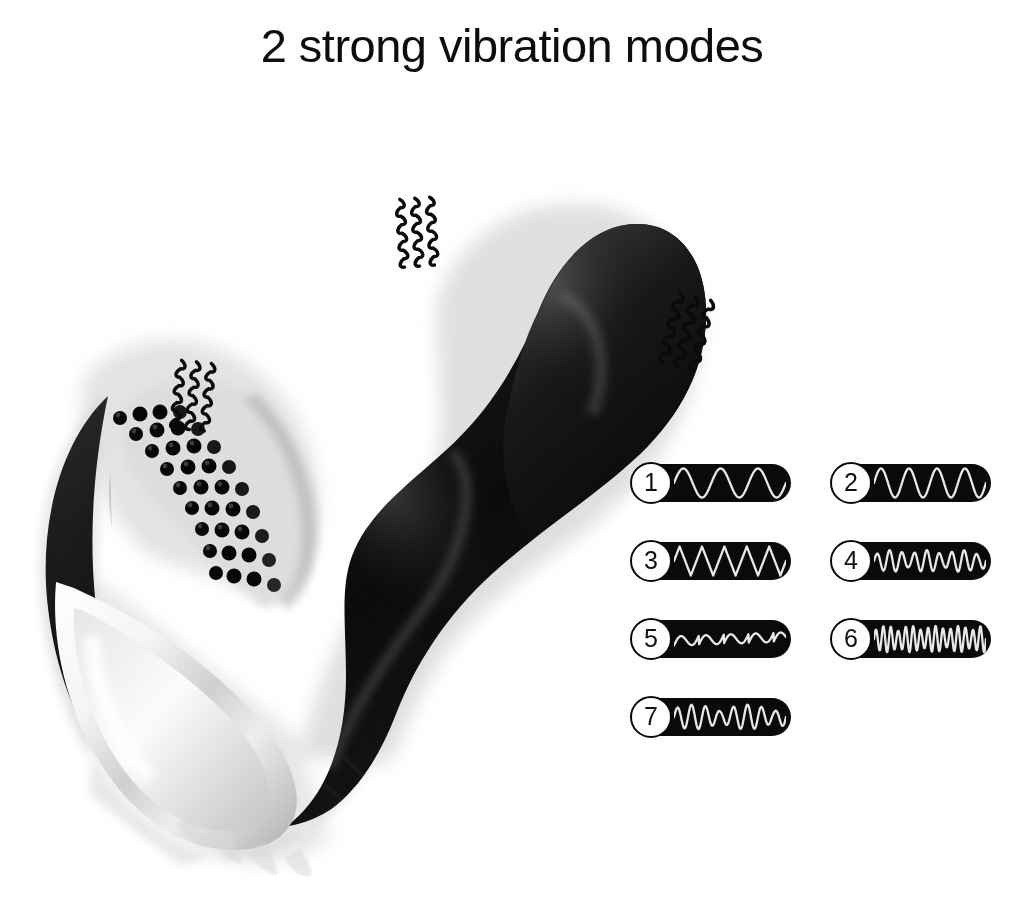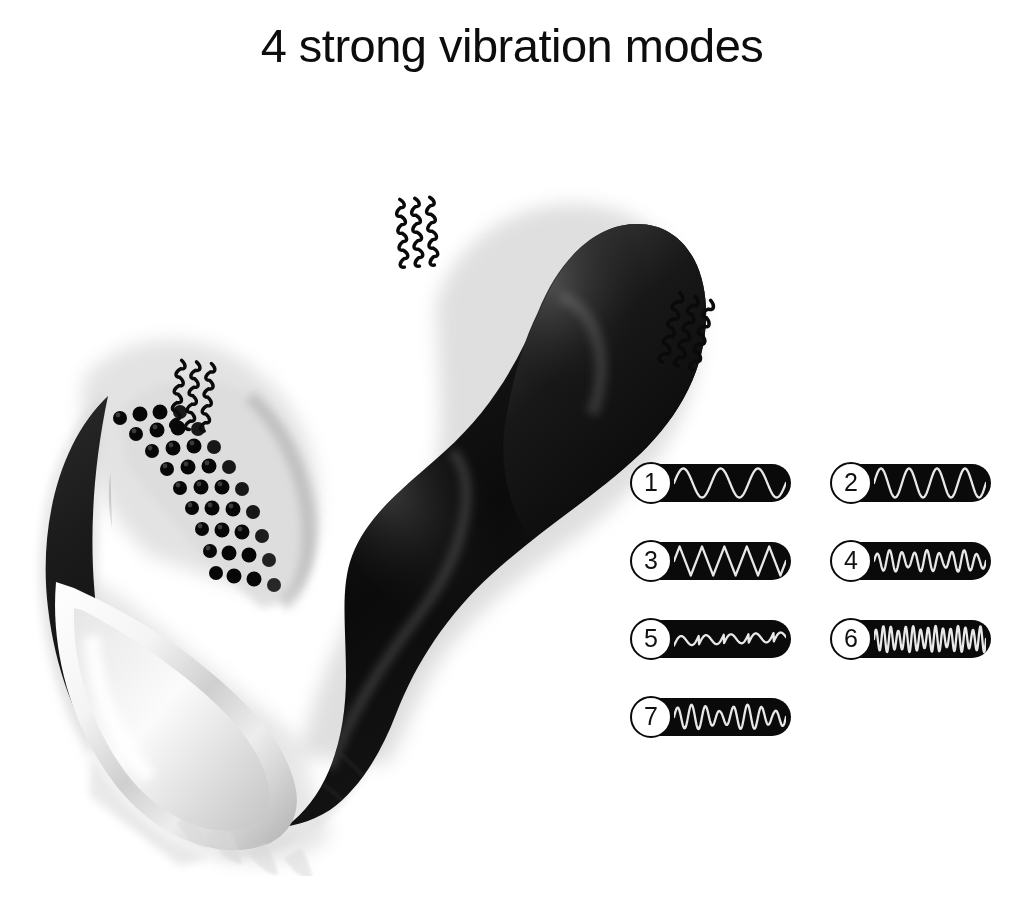--- a/index.html
+++ b/index.html
@@ -110,21 +110,21 @@
     height: 34px;
     z-index: 2;
   }
   .badge-wave svg { display: block; }
 </style>
 </head>
 <body>
 
 <div id="stage">
 
-  <div id="page-title">4 strong vibration modes</div>
+  <div id="page-title">2 strong vibration modes</div>
 
   <div id="product-illustration">
     <svg viewBox="0 0 720 780" xmlns="http://www.w3.org/2000/svg">
       <defs>
         <linearGradient id="bodyGrad" x1="0.15" y1="0.1" x2="0.85" y2="0.95">
           <stop offset="0%" stop-color="#2e2e2e"></stop>
           <stop offset="22%" stop-color="#1b1b1b"></stop>
           <stop offset="55%" stop-color="#0b0b0b"></stop>
           <stop offset="80%" stop-color="#141414"></stop>
           <stop offset="100%" stop-color="#050505"></stop>

